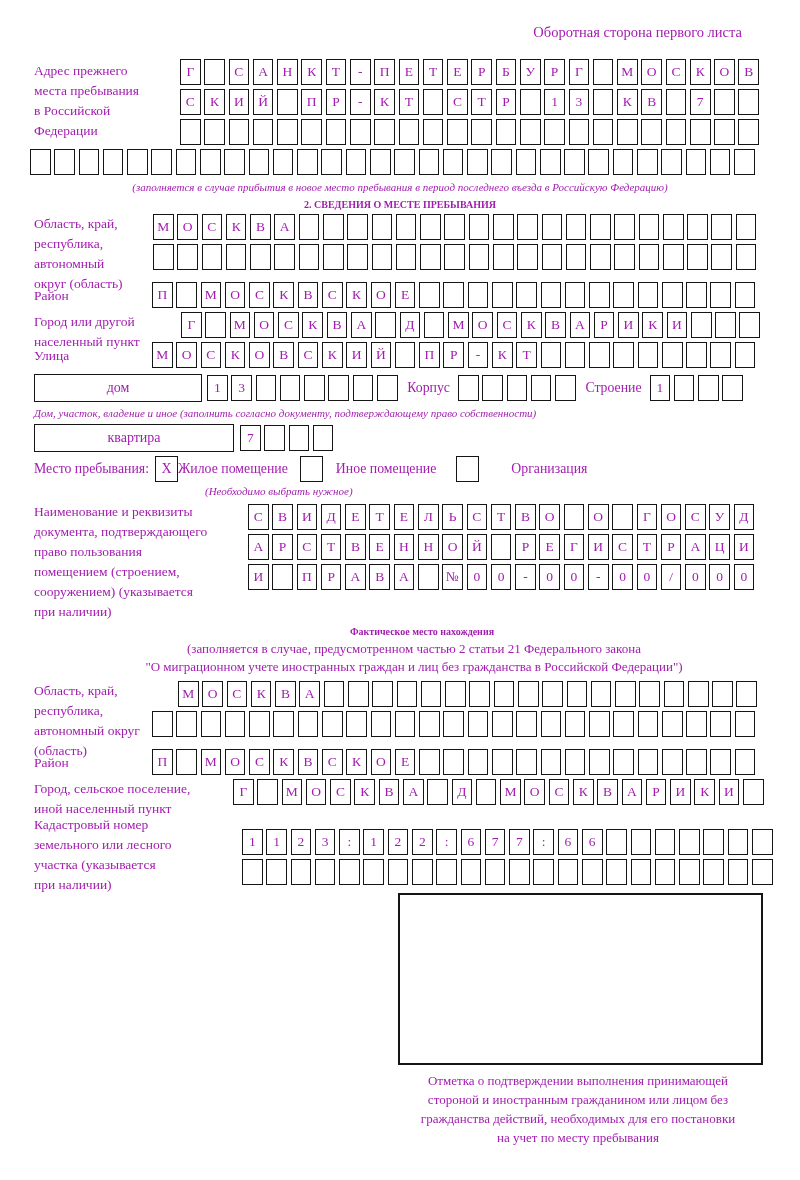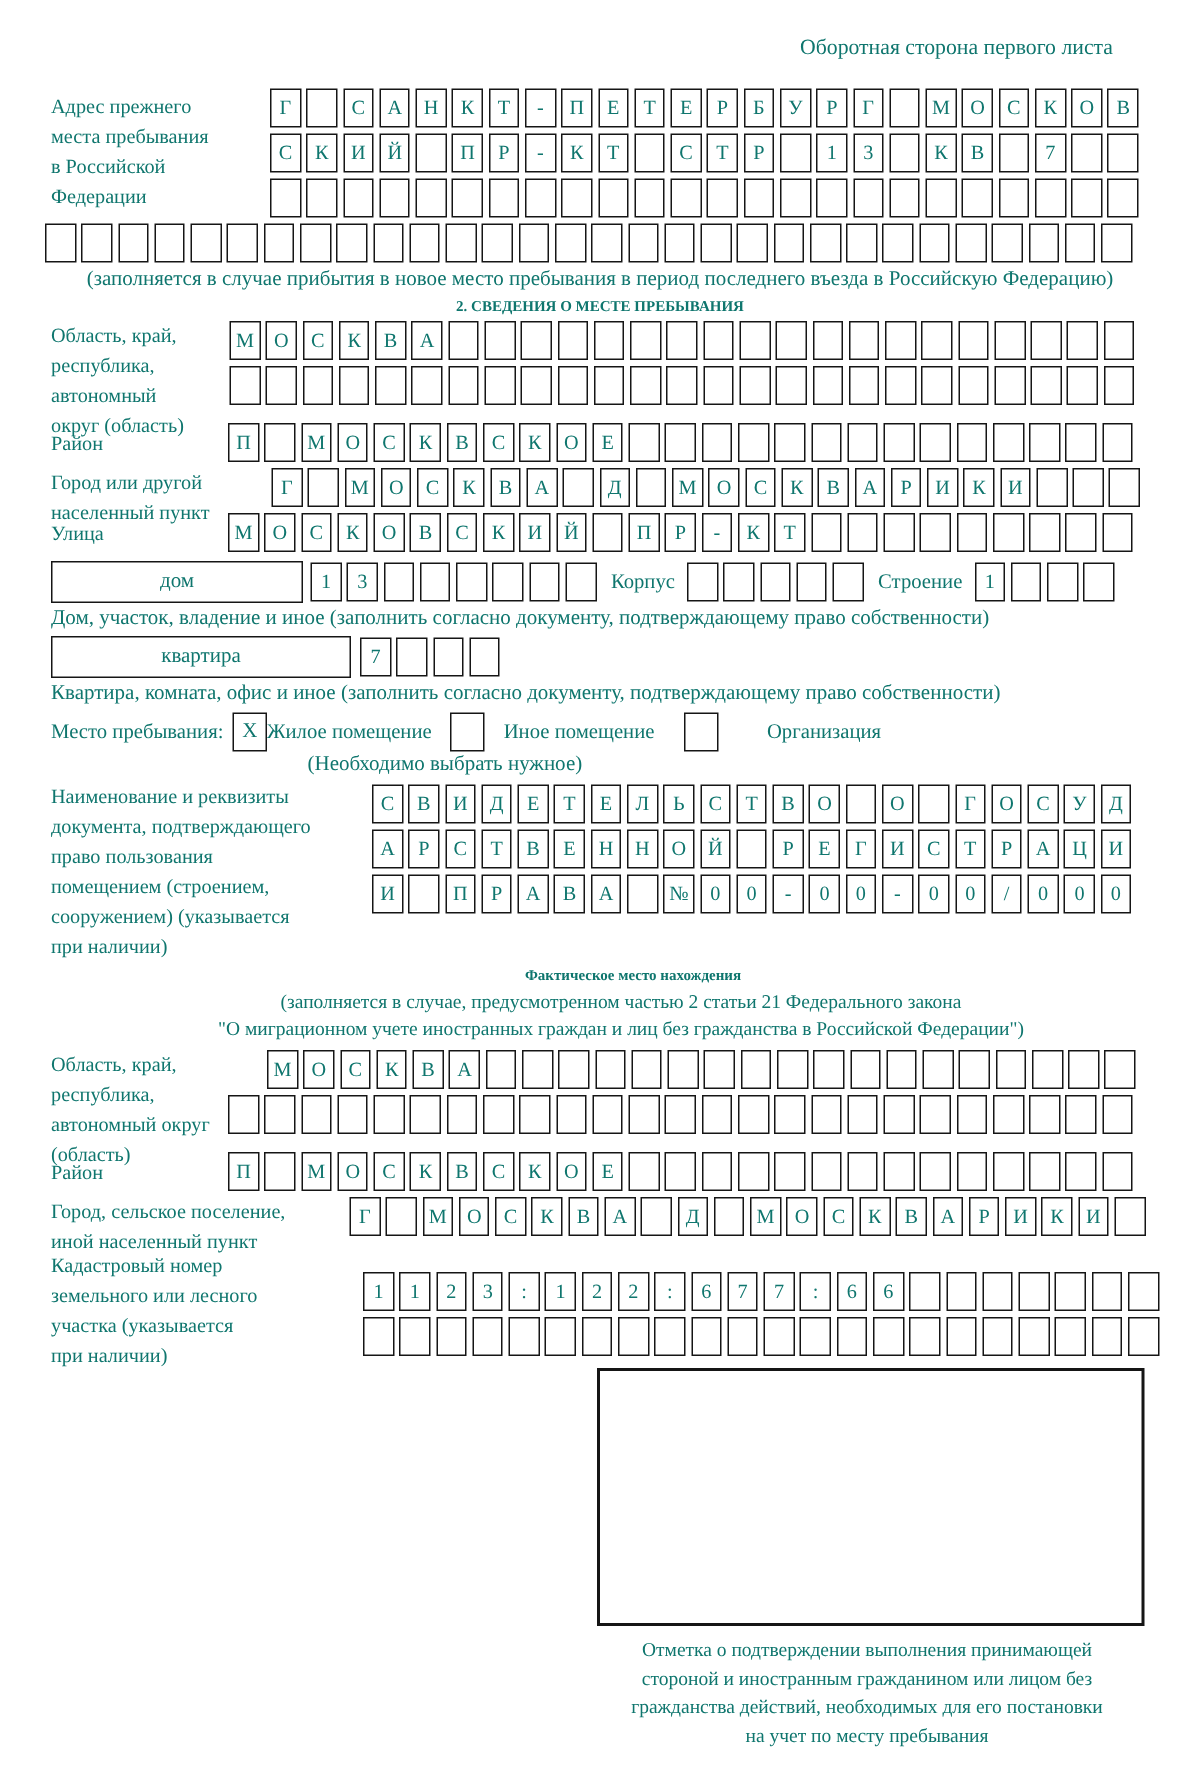--- a/index.html
+++ b/index.html
@@ -1,26 +1,26 @@
 <!DOCTYPE html>
 <html><head>
 <meta charset="utf-8">
 <style>
   html,body{margin:0;padding:0;background:#fff;}
-  .page{position:relative;width:800px;height:1180px;background:#fff;color:#0f766e;
+  .page{position:relative;width:800px;height:1180px;background:#fff;color:#a21caf;
         font-family:"Liberation Serif",serif;overflow:hidden;}
   .hdr{padding:24px 58px 0 0;text-align:right;font-size:14.5px;}
   .band{position:relative;}
   .lbl{position:absolute;left:34px;font-size:13.5px;line-height:20px;}
   .grid{display:flex;flex-direction:column;gap:4px;}
   .row{display:flex;}
   .cell{box-sizing:border-box;flex:none;width:20.6px;height:26px;border:1.6px solid #151515;
         margin-right:3.7px;display:flex;align-items:center;justify-content:center;
         font-size:13.5px;background:#fff;}
-  .note{font-size:14px;line-height:16px;}
+  .note{font-size:11px;line-height:16px;font-style:italic;}
   .center{text-align:center;}
   .b{font-weight:bold;}
   .stitle{font-size:10px;}
   .hrow{display:flex;align-items:center;margin-left:34px;}
   .wbox{box-sizing:border-box;border:1.6px solid #151515;height:28px;display:flex;
         align-items:center;justify-content:center;font-size:14px;flex:none;}
   .inl{font-size:13.8px;flex:none;}
   .cb{box-sizing:border-box;flex:none;width:23px;height:26px;border:1.6px solid #151515;
       display:flex;align-items:center;justify-content:center;font-size:14px;}
   .stamp{box-sizing:border-box;margin-left:398px;margin-top:8px;width:365px;height:172px;
@@ -351,21 +351,20 @@
 
   <div class="hrow" style="margin-top:3px;text-align:center;">
     <div class="wbox" style="width:200px;">квартира</div>
     <div class="row" style="margin-left:6px;">
         <span class="cell">7</span>
         <span class="cell"></span>
         <span class="cell"></span>
         <span class="cell"></span>
       </div>
   </div>
-  <div class="note" style="margin-left:34px;margin-top:3px;">Квартира, комната, офис и иное (заполнить согласно документу, подтверждающему право собственности)</div>
 
   <div class="hrow" style="margin-top:4px;">
     <span class="inl">Место пребывания:</span>
     <span class="cb" style="margin-left:6px;">X</span>
     <span class="inl" style="margin-left:0;text-align:center;">Жилое помещение</span>
     <span class="cb" style="margin-left:12px;"></span>
     <span class="inl" style="margin-left:13px;">Иное помещение</span>
     <span class="cb" style="margin-left:20px;"></span>
     <span class="inl" style="margin-left:32px;">Организация</span>
   </div>

